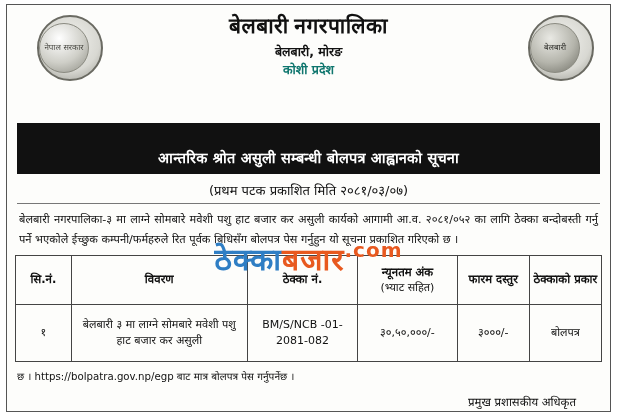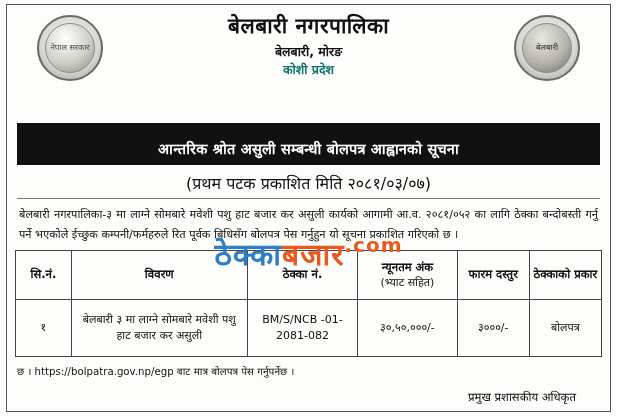--- a/index.html
+++ b/index.html
@@ -35,25 +35,24 @@
     width: 62px;
     height: 62px;
     border-radius: 50%;
     background:
        radial-gradient(circle at 50% 40%, #f3f3ef 0%, #d8d8d2 60%, #9a9a92 100%);
     border: 2px solid #6a6a62;
     position: absolute;
     top: 6px;
     display: flex;
     align-items: center;
-    justify-content: center;
     overflow: hidden;
   }
   .emblem.left { left: 22px; }
-  .emblem.right { right: 22px; }
+  .emblem.right { right: 8px; }
   .emblem .inner {
     width: 48px; height: 48px;
     border-radius: 50%;
     border: 1px solid #8a8a80;
     background:
       radial-gradient(circle at 40% 30%, #ffffff 0%, #cfcfc8 55%, #8d8d84 100%);
     display:flex; align-items:center; justify-content:center;
     font-size: 8px;
     color: #4a4a44;
     line-height: 1.05;
@@ -68,20 +67,21 @@
     text-align: center;
     padding-top: 4px;
     width: 420px;
   }
   .title-1 {
     font-size: 21px;
     font-weight: bold;
     color: #111;
     letter-spacing: .5px;
     line-height: 1.25;
+    font-family: Liberation Serif, serif;
   }
   .title-2 {
     font-size: 21px;
     font-weight: bold;
     color: #111;
     letter-spacing: .5px;
     line-height: 1.3;
   }
   .title-3 {
     font-size: 12.5px;
@@ -97,26 +97,26 @@
     line-height: 1.4;
   }
   
   .banner {
     margin: 2px 2px 4px 2px;
     background: #111111;
     color: #ffffff;
     text-align: center;
     font-size: 14.5px;
     font-weight: bold;
-    padding: 15px 4px 7px 4px;
+    padding: 24px 4px 7px 4px;
     letter-spacing: .2px;
   }
   .pub-date {
     text-align: center;
-    font-size: 16px;
+    font-size: 13px;
     color: #111;
     margin-top: 7px;
     margin-bottom: 4px;
   }
   .rule {
     border: none;
     border-top: 1px solid #777;
     margin: 2px 2px 6px 2px;
   }
   

